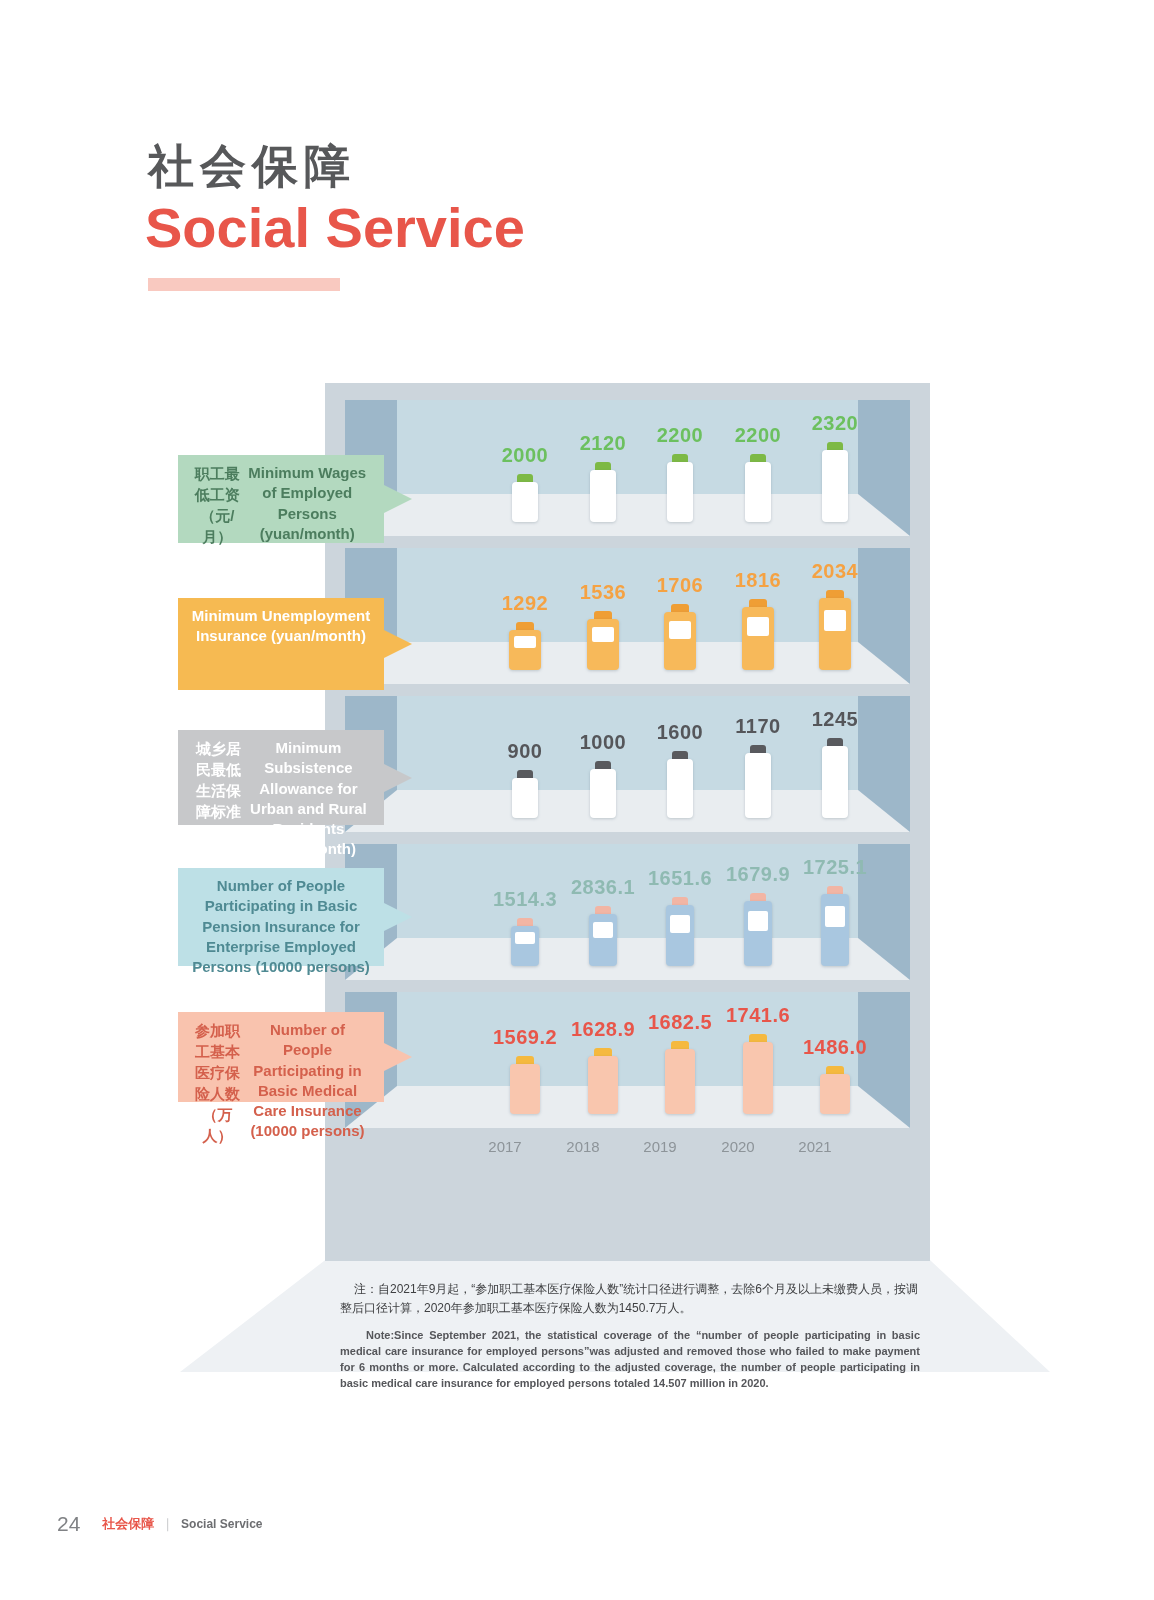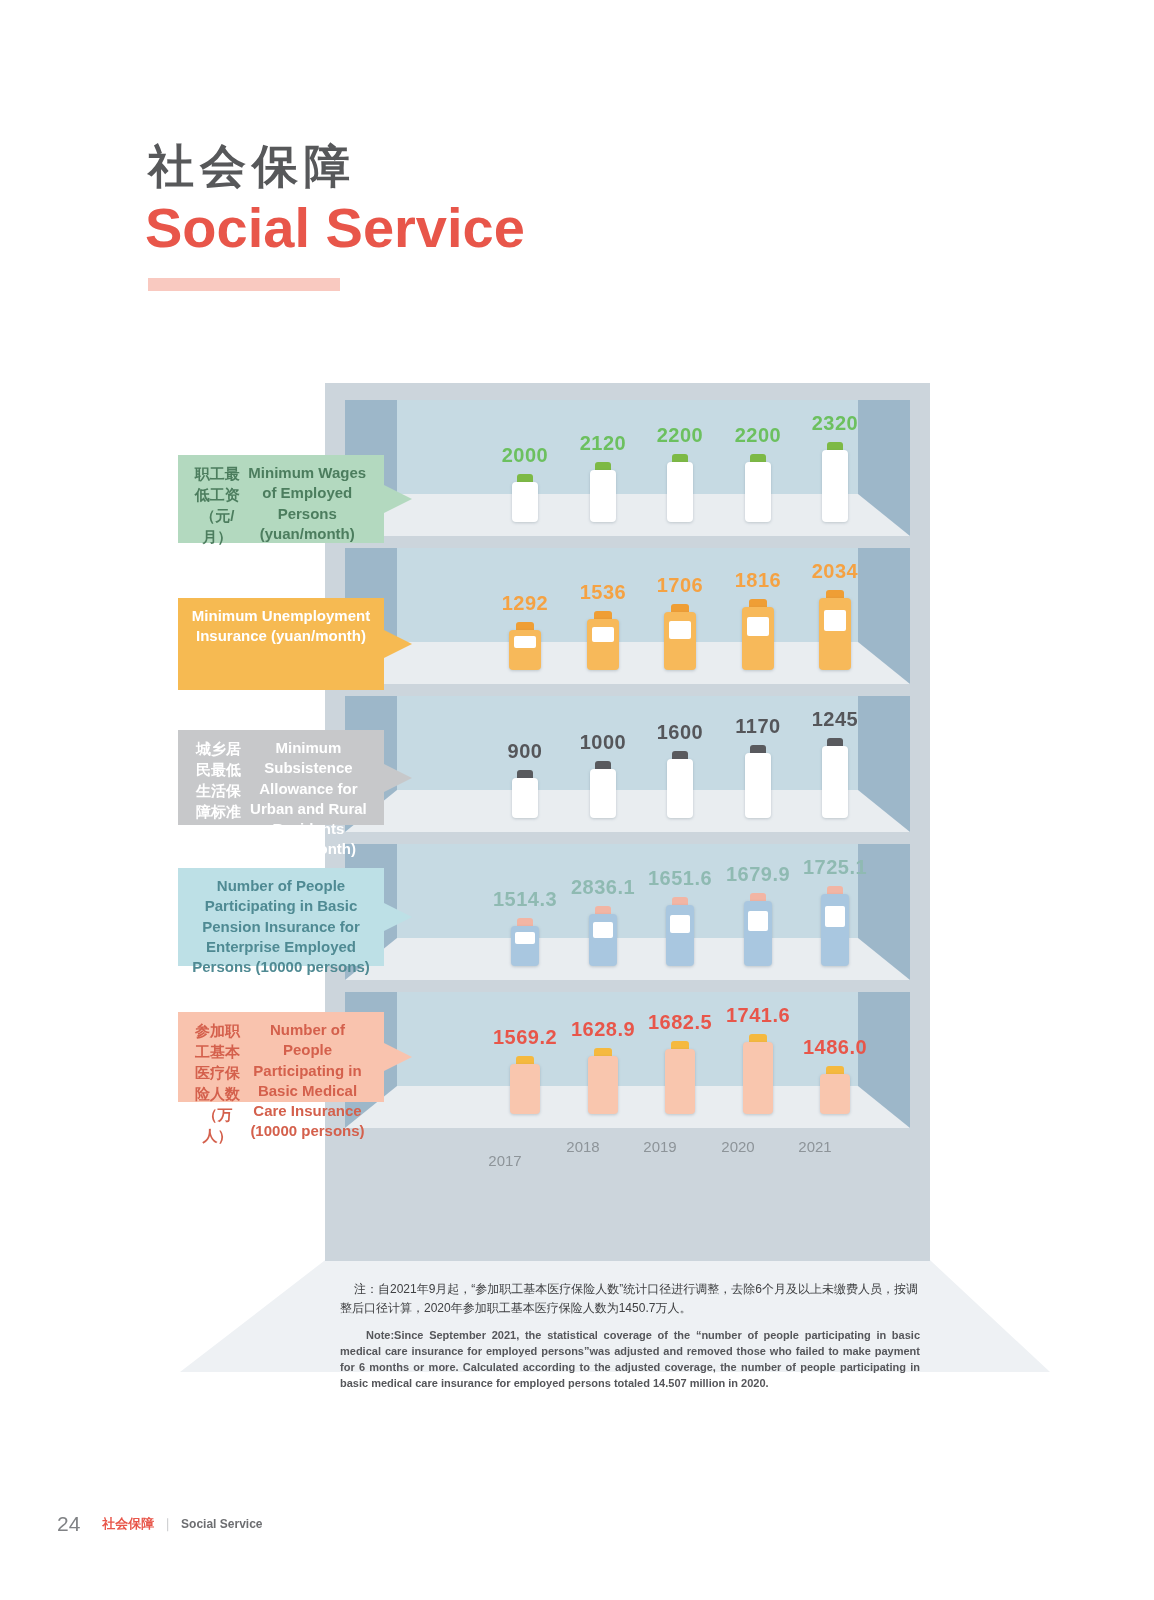--- a/index.html
+++ b/index.html
@@ -228,21 +228,21 @@
           <div class="cap" style="background: rgb(245, 185, 63);"></div>
           <div class="body" style="background: rgb(249, 198, 174);"></div>
         </div>
         <div class="value-label" style="left: 361px; bottom: 101px; color: rgb(232, 86, 74);">1741.6</div>
         <div class="bottle" style="left: 475px; bottom: 14px; width: 30px; height: 48px;">
           <div class="cap" style="background: rgb(245, 185, 63);"></div>
           <div class="body" style="background: rgb(249, 198, 174);"></div>
         </div>
         <div class="value-label" style="left: 438px; bottom: 69px; color: rgb(232, 86, 74);">1486.0</div>
       </div>
-      <div class="year-label" style="left: 148px; margin-top: 14px;">2017</div>
+      <div class="year-label" style="left: 148px;">2017</div>
       <div class="year-label" style="left: 226px;">2018</div>
       <div class="year-label" style="left: 303px;">2019</div>
       <div class="year-label" style="left: 381px;">2020</div>
       <div class="year-label" style="left: 458px;">2021</div>
     </div>
 
   <div id="bubbles">
       <div class="bubble" style="top: 455px; height: 88px; background: rgb(179, 217, 191); color: rgb(76, 125, 94);">
         <div class="bubble-cn">职工最低工资（元/月）</div>
         <div class="bubble-en">Minimum Wages of Employed Persons (yuan/month)</div>

